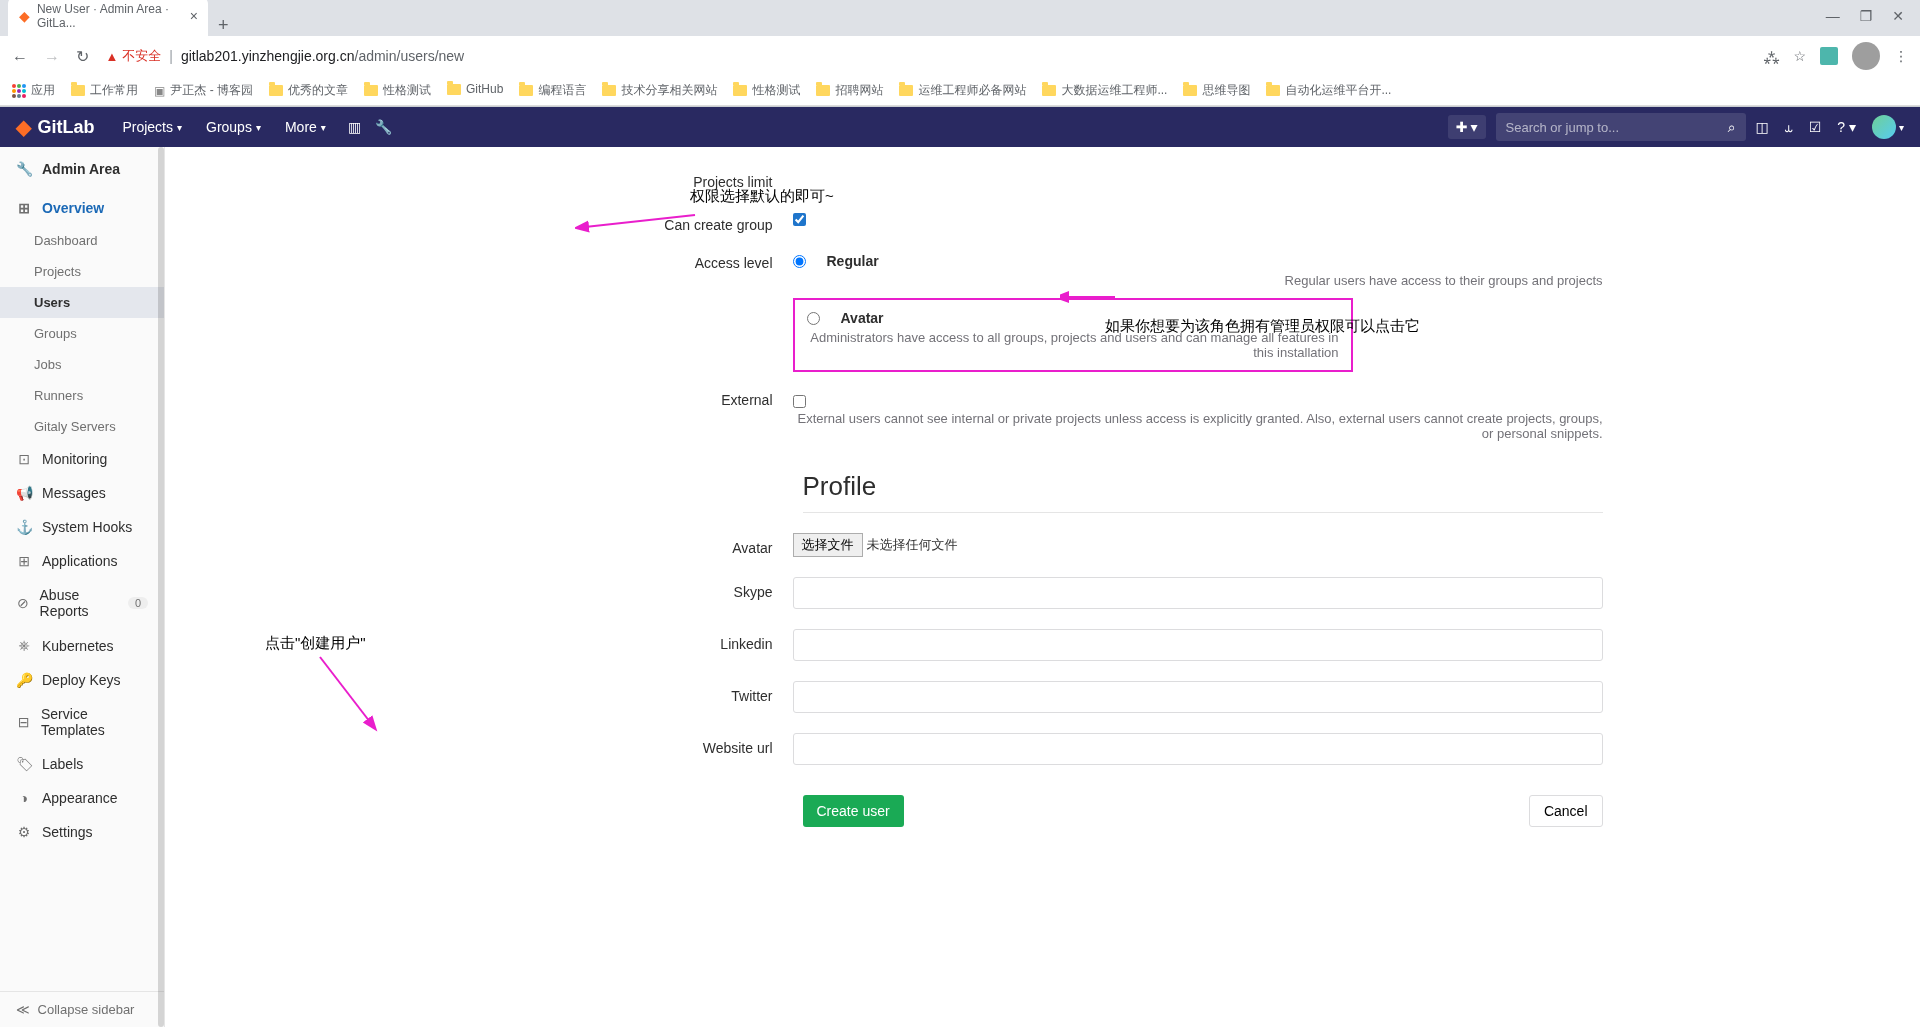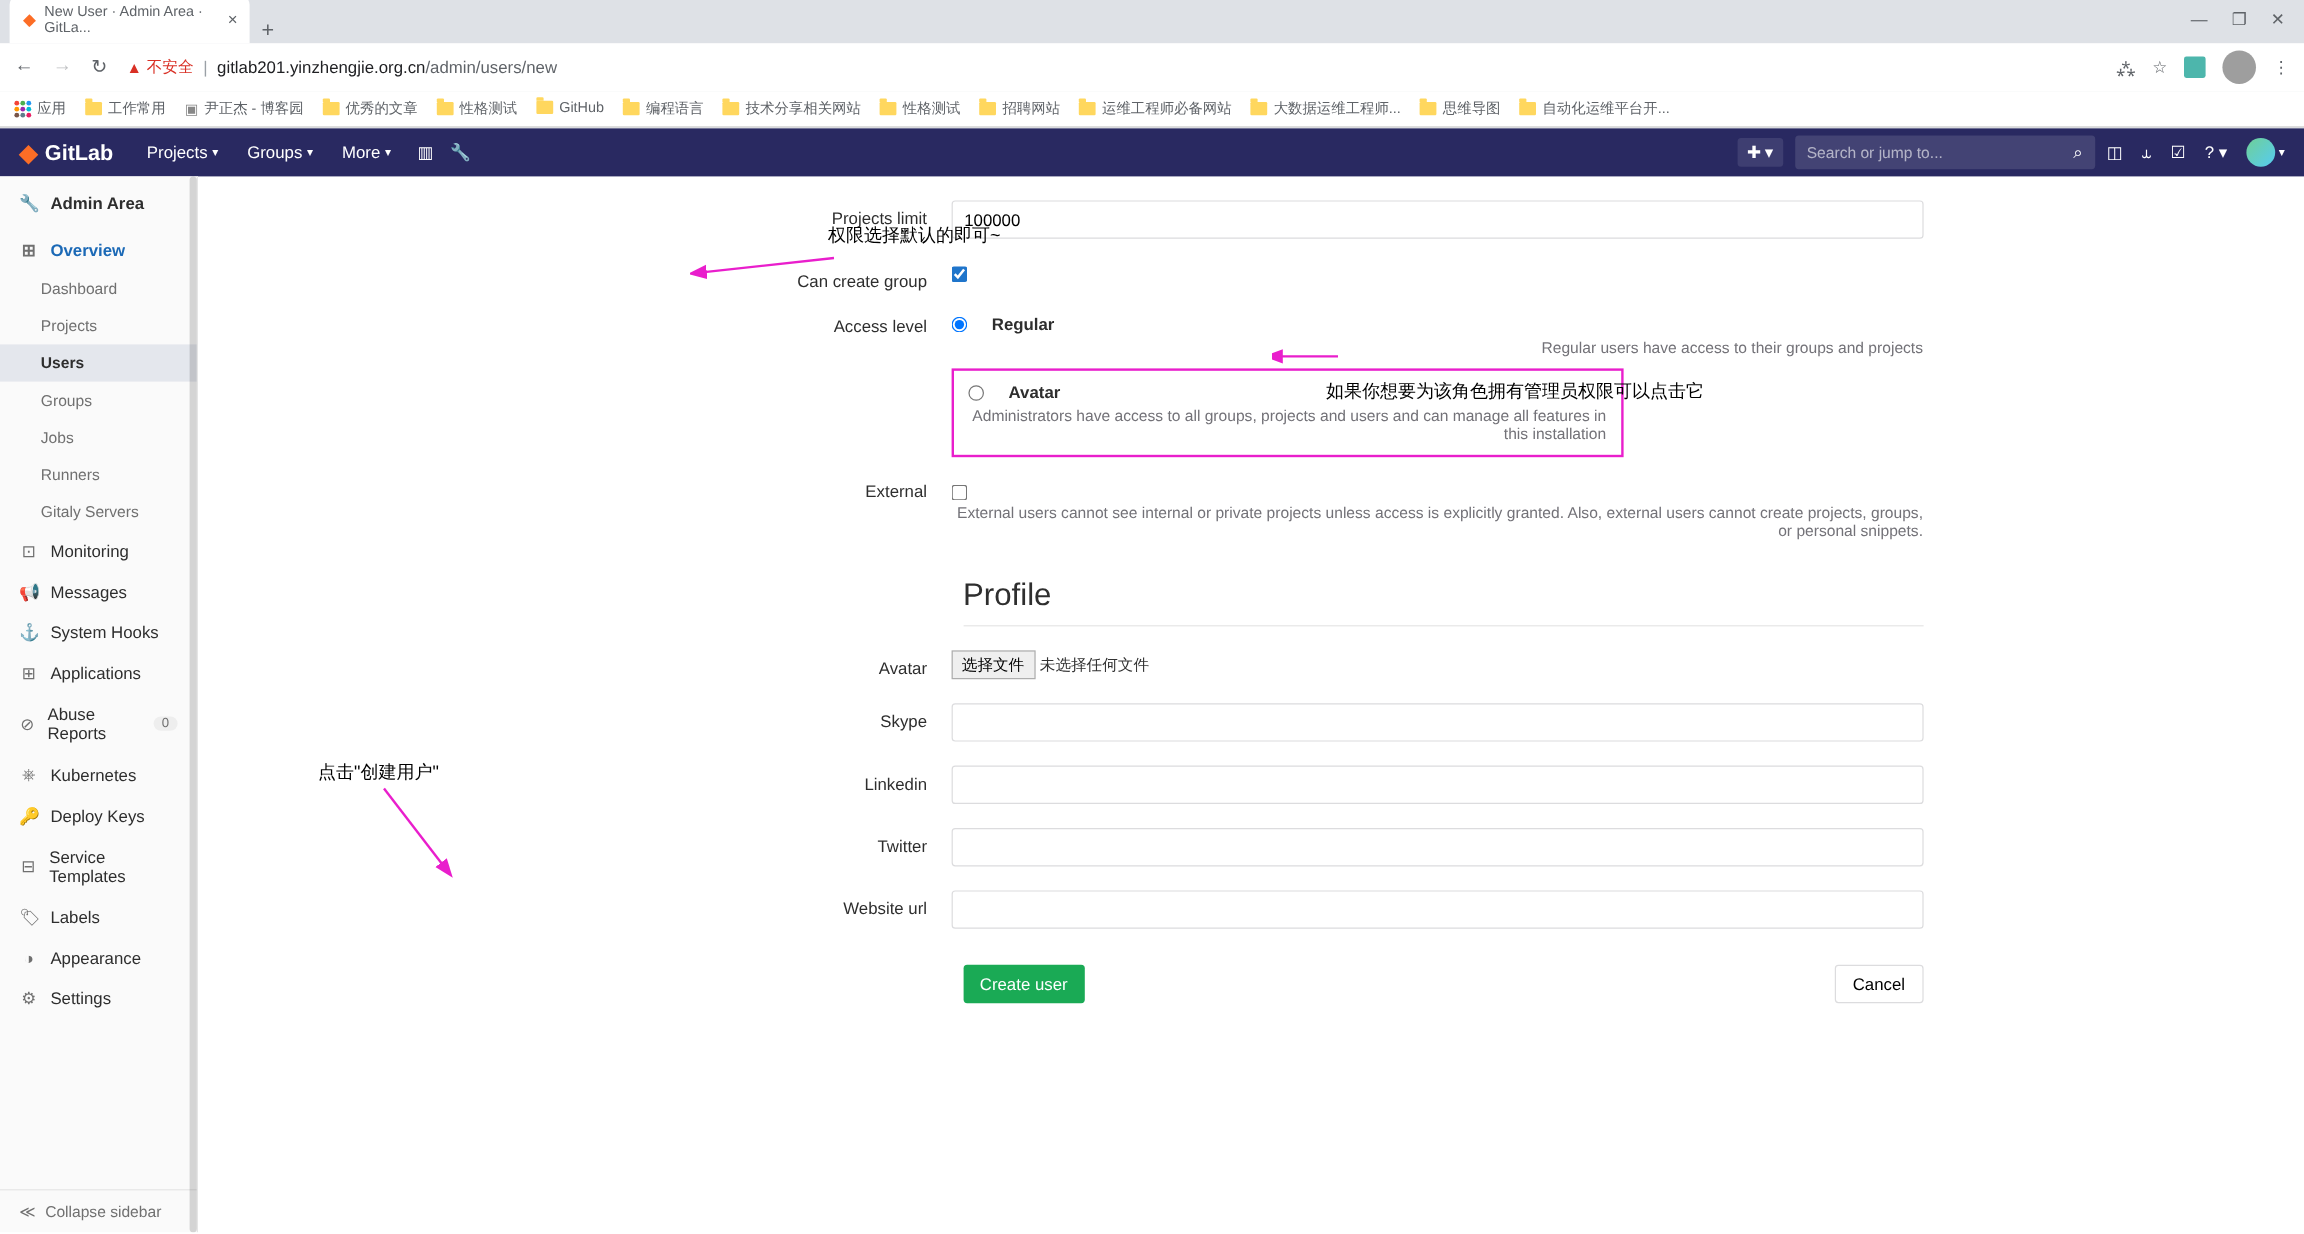--- a/index.html
+++ b/index.html
@@ -309,21 +309,20 @@
     <div class="sb-collapse">
         <span>≪</span>
         <span>Collapse sidebar</span>
       </div>
   </div>
 
   <div class="content">
     <div class="form-wrap">
       <div class="form-row">
         <div class="form-label">Projects limit</div>
-        <div class="form-field"><input class="form-input" value="100000" style=""></div>
       </div>
       <div class="form-row">
         <div class="form-label">Can create group</div>
         <div class="form-field"><input type="checkbox" class="checkbox" checked="" style=""></div>
       </div>
       <div class="form-row" style="position:relative">
         <div class="form-label" style="padding-top:2px">Access level</div>
         <div class="form-field">
           <div class="radio-row">
             <input type="radio" checked="" style="">

